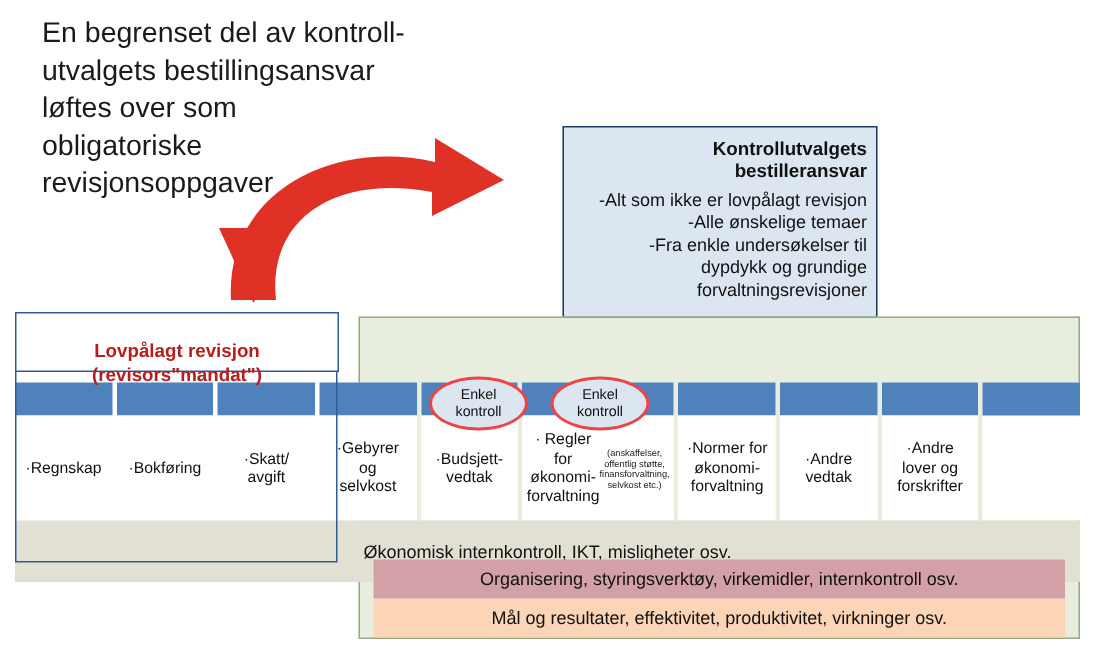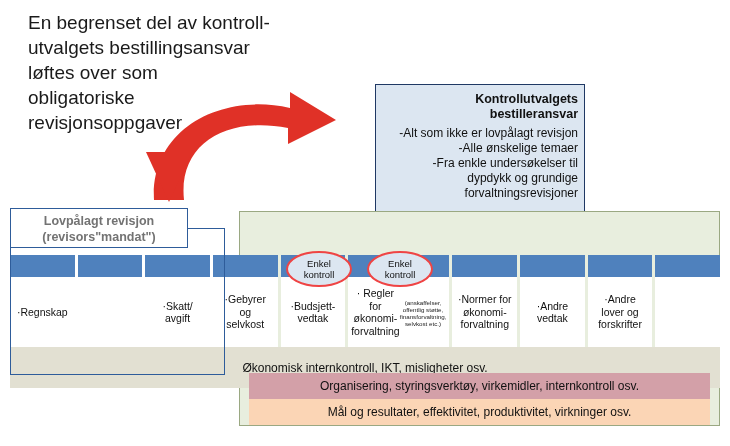--- a/index.html
+++ b/index.html
@@ -69,31 +69,31 @@
     line-height: 15px;
     color: #111;
     white-space: pre-line;
   }
 
   
   #lov-box {
     position: absolute;
     left: 10px;
     top: 208px;
-    width: 178px;
+    width: 216px;
     height: 40px;
     background: #ffffff;
     border: 1px solid #2e5c9a;
     box-sizing: border-box;
     text-align: center;
     font-size: 12.5px;
     font-weight: bold;
     line-height: 16px;
-    color: #737373;
-    padding-top: 4px;
+    color: #b91c1c;
+    padding-top: 17px;
     white-space: pre-line;
     z-index: 6;
   }
 
   
   #left-region {
     position: absolute;
     left: 10px;
     top: 228px;
     width: 215px;
@@ -254,20 +254,21 @@
   <div id="lov-box">Lovpålagt revisjon
 (revisors"mandat")</div>
 
   <div id="cols">
     <div class="col">
       <div class="cap"></div>
       <div class="body">·Regnskap</div>
     </div>
     <div class="col">
       <div class="cap"></div>
+      <div class="body">·Bokføring</div>
     </div>
     <div class="col">
       <div class="cap"></div>
       <div class="body">·Skatt/
 avgift</div>
     </div>
     <div class="col">
       <div class="cap"></div>
       <div class="body">·Gebyrer
 og

